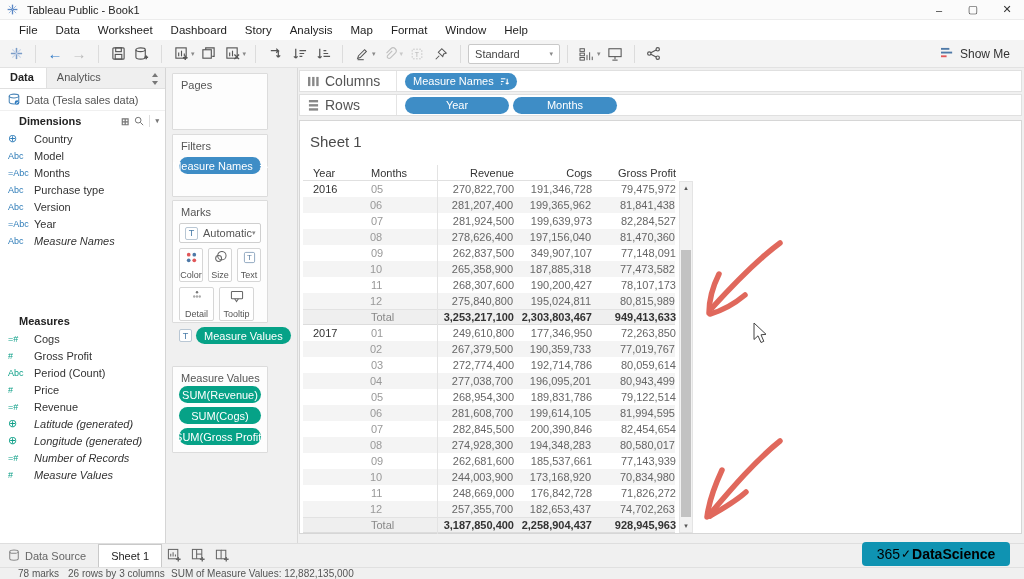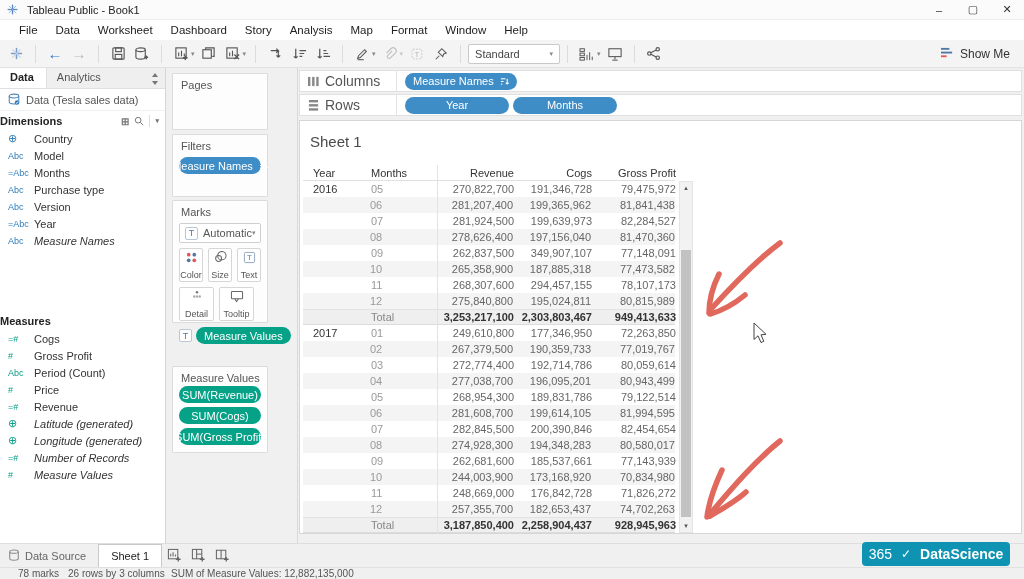--- a/index.html
+++ b/index.html
@@ -27,21 +27,21 @@
   .select-box { width:92px; height:20px; background:#fff; border:1px solid #c9c9c9; display:flex; align-items:center; font-size:11px; color:#444; padding:0 6px; justify-content:space-between; border-radius:2px; }
   #show-me { margin-left:auto; display:flex; align-items:center; margin-right:14px; font-size:12px; color:#333; }
 
   
   #data-pane { left:0; top:68px; width:166px; height:475px; background:#fff; border-right:1px solid #d5d5d5; }
   #pane-tabs { height:21px; display:flex; background:#efefef; border-bottom:1px solid #e0e0e0; }
   .pane-tab { font-size:11px; padding:3px 12px 0 10px; color:#555; }
   .pane-tab.active { background:#fff; font-weight:bold; color:#222; border-right:1px solid #e0e0e0; }
   .pane-tab-ic { margin-left:auto; padding:3px 6px 0 0; }
   #data-source-row { height:22px; display:flex; align-items:center; padding-left:7px; font-size:11px; color:#555; border-bottom:1px solid #f0f0f0; }
-  .section-header { display:flex; align-items:center; padding:4px 6px 3px 0; font-size:11px; font-weight:bold; color:#222; }
+  .section-header { display:flex; align-items:center; padding:4px 6px 3px 19px; font-size:11px; font-weight:bold; color:#222; }
   .section-header .hdr-icons { margin-left:auto; display:flex; align-items:center; color:#777; }
   .field-row { display:flex; align-items:center; height:17px; padding-left:8px; font-size:11px; color:#333; }
   .field-ic { width:26px; flex:none; font-size:9px; text-align:left; }
   .dim .field-ic { color:#2e7cb8; }
   .meas .field-ic { color:#0a9e86; }
   .italic { font-style:italic; }
   #measures-header { margin-top:62px; }
 
   
   #cards-col { left:167px; top:68px; width:131px; height:475px; background:#f0f0f0; border-right:1px solid #d9d9d9; }
@@ -96,21 +96,21 @@
   #sheet-tab { background:#fff; border:1px solid #c9c9c9; border-bottom:none; font-size:11px; color:#222; display:flex; align-items:center; padding:0 12px; }
   .new-tab-ic { width:24px; display:flex; align-items:center; justify-content:center; }
 
   
   #status-bar { left:0; top:567px; width:1024px; height:12px; background:#f0f0f0; border-top:1px solid #e0e0e0; display:flex; align-items:center; font-size:10px; color:#555; }
   #status-bar span { margin-right:0; }
   #st-marks { margin-left:18px; width:50px; }
   #st-size { width:103px; }
 
   
-  #logo-badge { left:862px; top:542px; width:148px; height:24px; background:#0f93b2; border-radius:4px; color:#ffffff; display:flex; align-items:center; justify-content:center; font-size:14px; z-index:5;gap:8px; }
+  #logo-badge { left:862px; top:542px; width:148px; height:24px; background:#0f93b2; border-radius:4px; color:#000000; display:flex; align-items:center; justify-content:center; font-size:14px; z-index:5; }
   #logo-badge b { font-weight:bold; }
   #mini-view-icons { left:905px; top:556px; font-size:7px; color:#9a9a9a; letter-spacing:2px; z-index:1; }
 
   
   #overlay { left:0; top:0; width:1024px; height:579px; pointer-events:none; z-index:9; }
 </style>
 </head>
 <body>
 
 <div id="titlebar" class="abs">
@@ -602,21 +602,21 @@
         <span class="c-year"></span>
         <span class="c-month">10</span>
         <span class="c-val c-v0">265,358,900</span>
         <span class="c-val c-v1">187,885,318</span>
         <span class="c-val c-v2">77,473,582</span>
       </div>
       <div class="trow">
         <span class="c-year"></span>
         <span class="c-month">11</span>
         <span class="c-val c-v0">268,307,600</span>
-        <span class="c-val c-v1">294,457,155</span>
+        <span class="c-val c-v1">190,200,427</span>
         <span class="c-val c-v2">78,107,173</span>
       </div>
       <div class="trow band">
         <span class="c-year"></span>
         <span class="c-month">12</span>
         <span class="c-val c-v0">275,840,800</span>
         <span class="c-val c-v1">195,024,811</span>
         <span class="c-val c-v2">80,815,989</span>
       </div>
       <div class="trow total-row">

